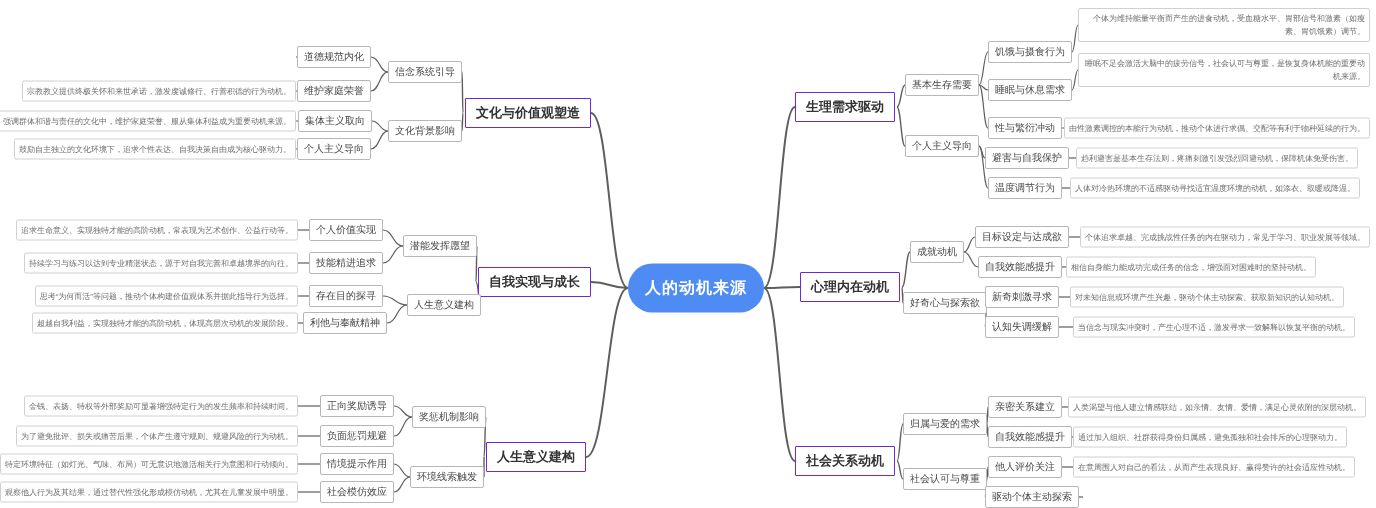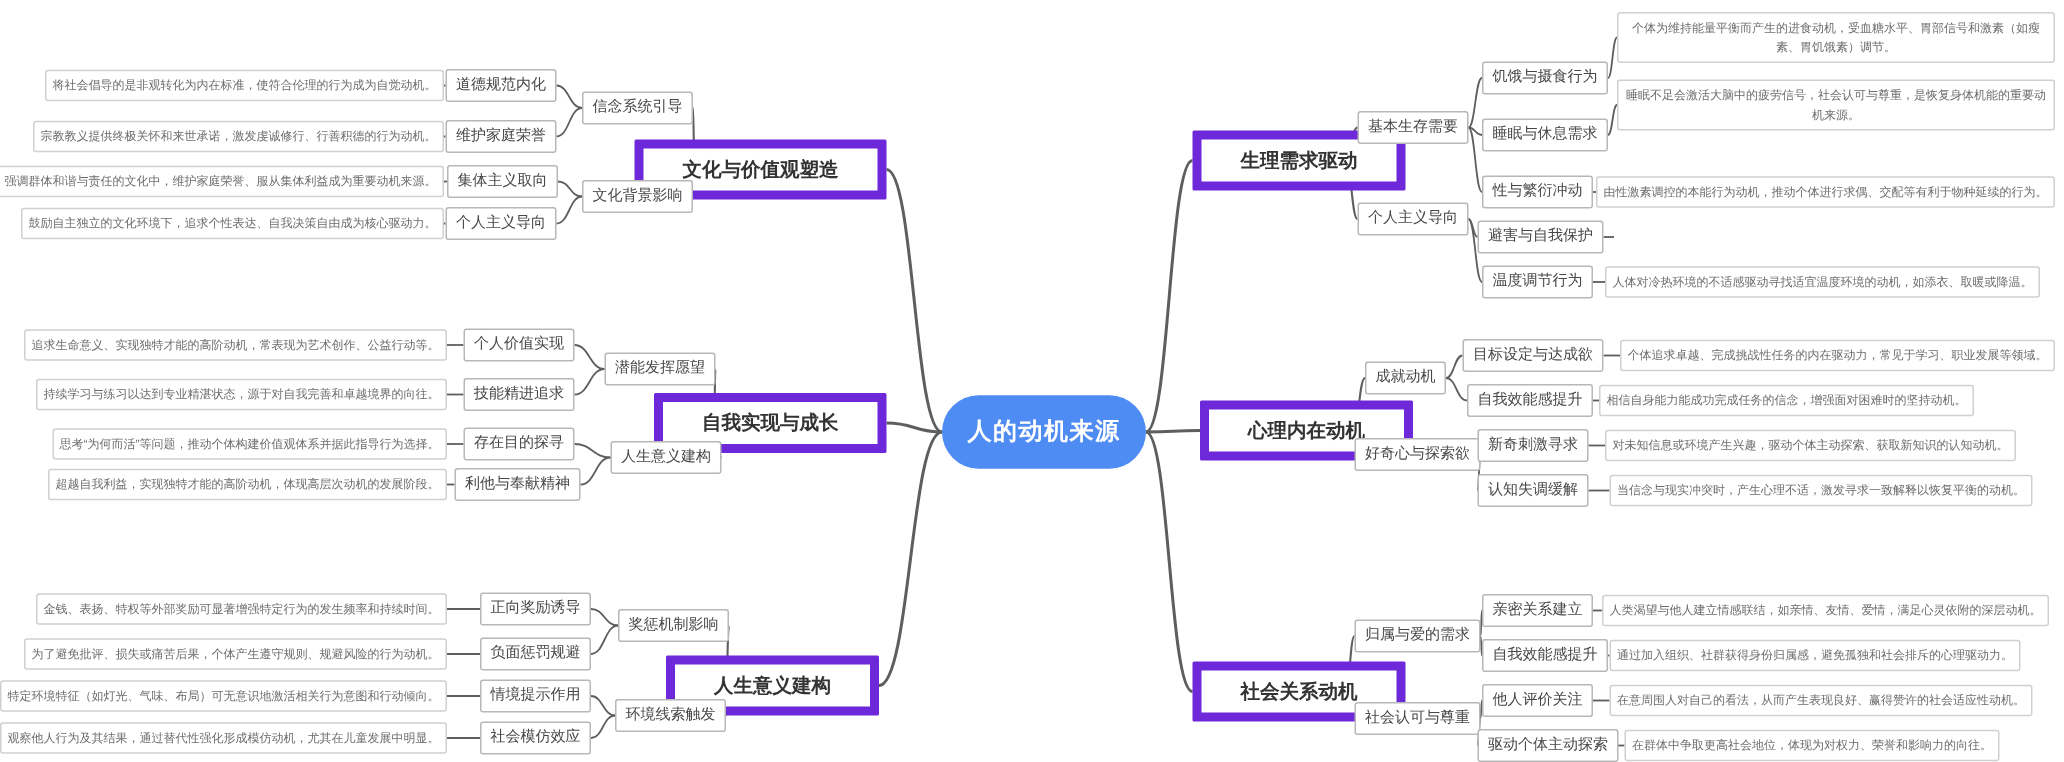--- a/index.html
+++ b/index.html
@@ -10,35 +10,35 @@
   #wires{position:absolute;left:0;top:0;z-index:0;}
   .n{
     position:absolute;z-index:1;transform:translateY(-50%);
     box-sizing:border-box;background:#ffffff;white-space:nowrap;
   }
   .center-node{
     color:#ffffff;font-size:16px;font-weight:bold;letter-spacing:1px;
     padding:14px 17px;border-radius:25px;
   }
   .branch{
-    border:6px solid #6d28d9;border-radius:1px;
+    border:1px solid #6d28d9;border-radius:1px;
     font-size:13px;font-weight:bold;color:#333333;
-    padding:5px 26px;
+    padding:5px 10px;
   }
   .group,.leaf{
     border:1px solid #b7b7b7;border-radius:2px;
     font-size:10px;color:#474747;line-height:14px;
     padding:3px 6px;
   }
   .detail{
     border:1px solid #d0d0d0;border-radius:2px;
     font-size:8px;color:#6d6d6d;line-height:13px;
     padding:3px 4px;
   }
-  .wrap{white-space:normal;width:292px;text-align:center;}
+  .wrap{white-space:normal;width:292px;text-align:right;}
 </style>
 </head>
 <body>
 
 <div id="canvas">
   <svg id="wires" width="1376" height="508">
       <path d="M 764 288 C 779.5 288 779.5 107 795 107" fill="none" stroke="#5e5e5e" stroke-width="2"></path>
       <path d="M 897 107 C 901 107 901 85 905 85" fill="none" stroke="#5e5e5e" stroke-width="1.4"></path>
       <path d="M 979 85 C 983.5 85 983.5 52 988 52" fill="none" stroke="#5e5e5e" stroke-width="1.2"></path>
       <path d="M 1072 52 C 1075 52 1075 25 1078 25" fill="none" stroke="#5e5e5e" stroke-width="1.2"></path>
@@ -113,20 +113,21 @@
   <div class="n branch" id="b1" style="left:795px;top:107px">生理需求驱动</div>
   <div class="n group" id="b1g1" style="left:905px;top:85px">基本生存需要</div>
   <div class="n leaf" id="b1g1i1" style="left:988px;top:52px">饥饿与摄食行为</div>
   <div class="n detail wrap" id="b1g1i1d" style="left:1078px;top:25px">个体为维持能量平衡而产生的进食动机，受血糖水平、胃部信号和激素（如瘦素、胃饥饿素）调节。</div>
   <div class="n leaf" id="b1g1i2" style="left:988px;top:90px">睡眠与休息需求</div>
   <div class="n detail wrap" id="b1g1i2d" style="left:1078px;top:70px">睡眠不足会激活大脑中的疲劳信号，社会认可与尊重，是恢复身体机能的重要动机来源。</div>
   <div class="n leaf" id="b1g1i3" style="left:988px;top:128px">性与繁衍冲动</div>
   <div class="n detail" id="b1g1i3d" style="left:1064px;top:128px">由性激素调控的本能行为动机，推动个体进行求偶、交配等有利于物种延续的行为。</div>
   <div class="n group" id="b1g2" style="left:905px;top:146px">个人主义导向</div>
   <div class="n leaf" id="b1g2i1" style="left:985px;top:158px">避害与自我保护</div>
+  <div class="n detail" id="b1g2i1d" style="left:1076px;top:158px">趋利避害是基本生存法则，疼痛刺激引发强烈回避动机，保障机体免受伤害。</div>
   <div class="n leaf" id="b1g2i2" style="left:988px;top:188px">温度调节行为</div>
   <div class="n branch" id="b2" style="left:800px;top:287px">心理内在动机</div>
 
   <div class="n detail" id="b1g2i2d" style="left:1070px;top:188px">人体对冷热环境的不适感驱动寻找适宜温度环境的动机，如添衣、取暖或降温。</div>
   <div class="n group" id="b2g1" style="left:910px;top:252px">成就动机</div>
   <div class="n leaf" id="b2g1i1" style="left:975px;top:237px">目标设定与达成欲</div>
   <div class="n detail" id="b2g1i1d" style="left:1080px;top:237px">个体追求卓越、完成挑战性任务的内在驱动力，常见于学习、职业发展等领域。</div>
   <div class="n leaf" id="b2g1i2" style="left:978px;top:267px">自我效能感提升</div>
   <div class="n detail" id="b2g1i2d" style="left:1066px;top:267px">相信自身能力能成功完成任务的信念，增强面对困难时的坚持动机。</div>
   <div class="n group" id="b2g2" style="left:903px;top:303px">好奇心与探索欲</div>
@@ -138,26 +139,24 @@
   <div class="n branch" id="b3" style="left:795px;top:461px">社会关系动机</div>
   <div class="n group" id="b3g1" style="left:903px;top:424px">归属与爱的需求</div>
   <div class="n leaf" id="b3g1i1" style="left:988px;top:407px">亲密关系建立</div>
   <div class="n detail" id="b3g1i1d" style="left:1068px;top:407px">人类渴望与他人建立情感联结，如亲情、友情、爱情，满足心灵依附的深层动机。</div>
   <div class="n leaf" id="b3g1i2" style="left:988px;top:437px">自我效能感提升</div>
   <div class="n detail" id="b3g1i2d" style="left:1073px;top:437px">通过加入组织、社群获得身份归属感，避免孤独和社会排斥的心理驱动力。</div>
   <div class="n group" id="b3g2" style="left:903px;top:479px">社会认可与尊重</div>
   <div class="n leaf" id="b3g2i1" style="left:988px;top:467px">他人评价关注</div>
   <div class="n detail" id="b3g2i1d" style="left:1073px;top:467px">在意周围人对自己的看法，从而产生表现良好、赢得赞许的社会适应性动机。</div>
   <div class="n leaf" id="b3g2i2" style="left:985px;top:497px">驱动个体主动探索</div>
-  <div class="n detail" id="b3g2i2d" style="left:1083px;top:497px">在群体中争取更高社会地位，体现为对权力、荣誉和影响力的向往。</div>
 
   <div class="n branch" id="b4" style="right:785px;top:113px">文化与价值观塑造</div>
   <div class="n group" id="b4g1" style="right:914px;top:72px">信念系统引导</div>
   <div class="n leaf" id="b4g1i1" style="right:1005px;top:57px">道德规范内化</div>
-  <div class="n detail" id="b4g1i1d" style="right:1080px;top:57px">将社会倡导的是非观转化为内在标准，使符合伦理的行为成为自觉动机。</div>
   <div class="n leaf" id="b4g1i2" style="right:1005px;top:91px">维护家庭荣誉</div>
   <div class="n detail" id="b4g1i2d" style="right:1080px;top:91px">宗教教义提供终极关怀和来世承诺，激发虔诚修行、行善积德的行为动机。</div>
   <div class="n group" id="b4g2" style="right:914px;top:131px">文化背景影响</div>
   <div class="n leaf" id="b4g2i1" style="right:1004px;top:121px">集体主义取向</div>
   <div class="n detail" id="b4g2i1d" style="right:1080px;top:121px">强调群体和谐与责任的文化中，维护家庭荣誉、服从集体利益成为重要动机来源。</div>
   <div class="n leaf" id="b4g2i2" style="right:1005px;top:149px">个人主义导向</div>
   <div class="n detail" id="b4g2i2d" style="right:1080px;top:149px">鼓励自主独立的文化环境下，追求个性表达、自我决策自由成为核心驱动力。</div>
 
   <div class="n branch" id="b5" style="right:785px;top:282px">自我实现与成长</div>
   <div class="n group" id="b5g1" style="right:899px;top:246px">潜能发挥愿望</div>

